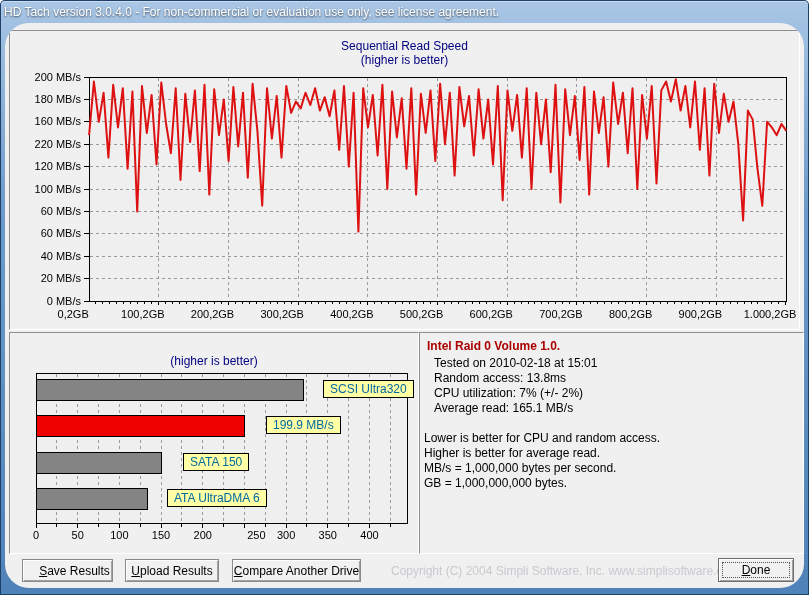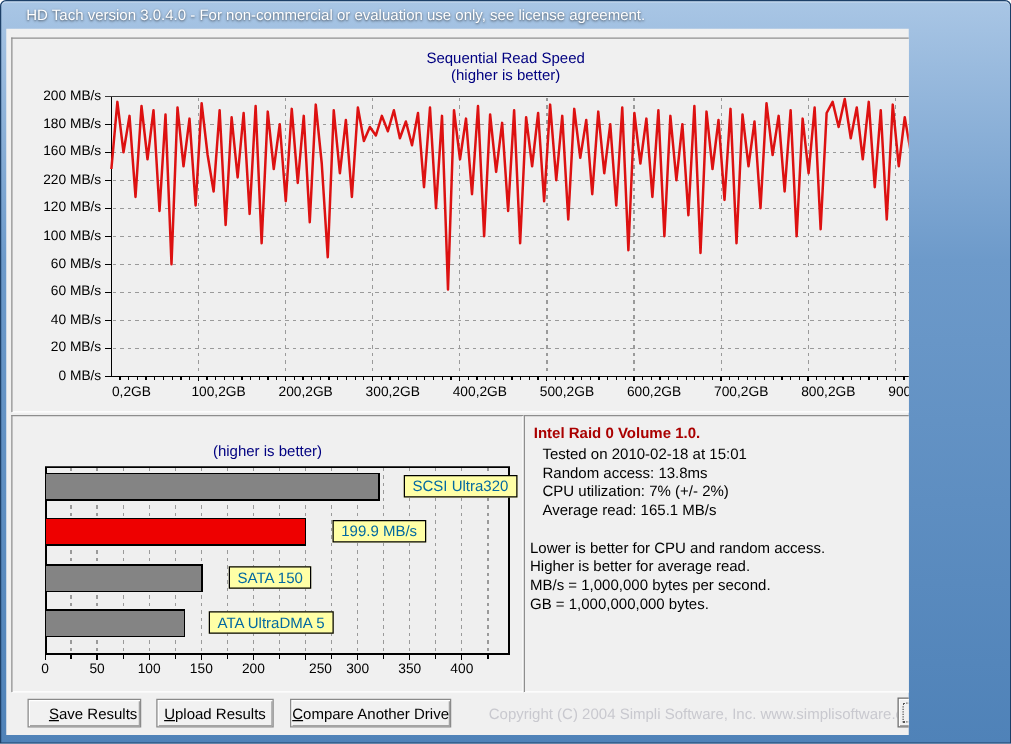--- a/index.html
+++ b/index.html
@@ -9,35 +9,35 @@
     font-family:"Liberation Sans",sans-serif;
     background:linear-gradient(180deg,#a9c6e5 0%,#6d9aca 35%,#4f82b8 100%);
     border-radius:5px 5px 0 0;
     box-shadow:inset 0 0 0 1px #1d4068;
   }
   .titlebar{
     position:absolute;left:1px;top:1px;right:1px;height:22px;
     border-radius:4px 4px 0 0;
     background:linear-gradient(180deg,#93abc6 0%,#7democ 0%,#7b95b1 40%,#5c7a98 52%,#64809e 100%);
     box-shadow:inset 0 1px 0 rgba(255,255,255,.4);
-    display:flex;align-items:center;padding-left:20px;
+    display:flex;align-items:center;padding-left:3px;
   }
   .title-text{font-size:12px;color:#ffffff;text-shadow:0 1px 2px rgba(0,0,0,.65);white-space:nowrap;}
-  .client{position:absolute;left:5px;top:23px;width:722px;height:565px;background:#f0f0f0;overflow:hidden;}
+  .client{position:absolute;left:5px;top:23px;width:799px;height:565px;background:#f0f0f0;overflow:hidden;border-radius:24px;}
   .sunken{border:1px solid;border-color:#8e8e8e #ffffff #ffffff #8e8e8e;background:#f0f0f0;}
   #seq-panel{position:absolute;left:4px;top:7px;width:791px;height:300px;}
   #burst-panel{position:absolute;left:4px;top:309px;width:410px;height:222px;}
   #info-panel{position:absolute;left:414px;top:309px;width:385px;height:222px;}
   .chart-title{position:absolute;left:0;width:100%;text-align:center;color:#000080;font-size:12px;line-height:14px;}
   #seq-title{top:8px;} #seq-sub{top:22px;}
   #burst-title{top:7px;} #burst-sub{top:21px;}
   #seq-svg{position:absolute;left:73px;top:46px;}
   #seq-ylabels{position:absolute;left:4px;top:46px;width:67px;height:224px;}
   #seq-ylabels .yl{position:absolute;right:0;font-size:11px;color:#000;white-space:nowrap;}
-  #seq-xlabels{position:absolute;left:95px;top:277px;width:700px;height:14px;padding-left:13px;}
+  #seq-xlabels{position:absolute;left:63px;top:277px;width:700px;height:14px;padding-left:13px;}
   #seq-xlabels .xl{position:absolute;transform:translateX(-50%);font-size:11px;color:#000;white-space:nowrap;}
   #burst-svg{position:absolute;left:26px;top:40px;}
   #burst-xlabels{position:absolute;left:26px;top:196px;width:380px;height:14px;}
   #burst-xlabels .xl{position:absolute;transform:translateX(-50%);font-size:11px;color:#000;}
   .bar-label{
     position:absolute;background:#ffffa6;border:1px solid #000;
     font-size:12px;line-height:14px;padding:1px 6px;white-space:nowrap;color:#0369a1;
   }
   .info-inner{padding:5px 6px 0 3px;font-size:12px;line-height:15px;color:#000;}
   .drive-name{color:#aa0000;font-weight:bold;margin:1px 0 2px 4px;}
@@ -275,21 +275,21 @@
             <rect x="0.5" y="6" width="266.7865168539326" height="21" fill="#848484" stroke="#000"></rect>
             <rect x="0.5" y="42" width="207.92674157303372" height="21" fill="#ee0000" stroke="#000"></rect>
             <rect x="0.5" y="79" width="125.0561797752809" height="21" fill="#848484" stroke="#000"></rect>
             <rect x="0.5" y="115" width="110.88314606741572" height="21" fill="#848484" stroke="#000"></rect>
           </g>
         </svg>
       <div id="burst-labels">
           <div class="bar-label" style="left: 313px; top: 47px;">SCSI Ultra320</div>
           <div class="bar-label" style="left: 256px; top: 83px;">199.9 MB/s</div>
           <div class="bar-label" style="left: 173px; top: 120px;">SATA 150</div>
-          <div class="bar-label" style="left: 157px; top: 156px;">ATA UltraDMA 5</div>
+          <div class="bar-label" style="left: 157px; top: 156px;">ATA UltraDMA 6</div>
         </div>
       <div id="burst-xlabels">
           <div class="xl" style="left: 0px;">0</div>
           <div class="xl" style="left: 41.6854px;">50</div>
           <div class="xl" style="left: 83.3708px;">100</div>
           <div class="xl" style="left: 125.056px;">150</div>
           <div class="xl" style="left: 166.742px;">200</div>
           <div class="xl" style="left: 208.427px; margin-left: 12px;">250</div>
           <div class="xl" style="left: 250.112px;">300</div>
           <div class="xl" style="left: 291.798px;">350</div>

